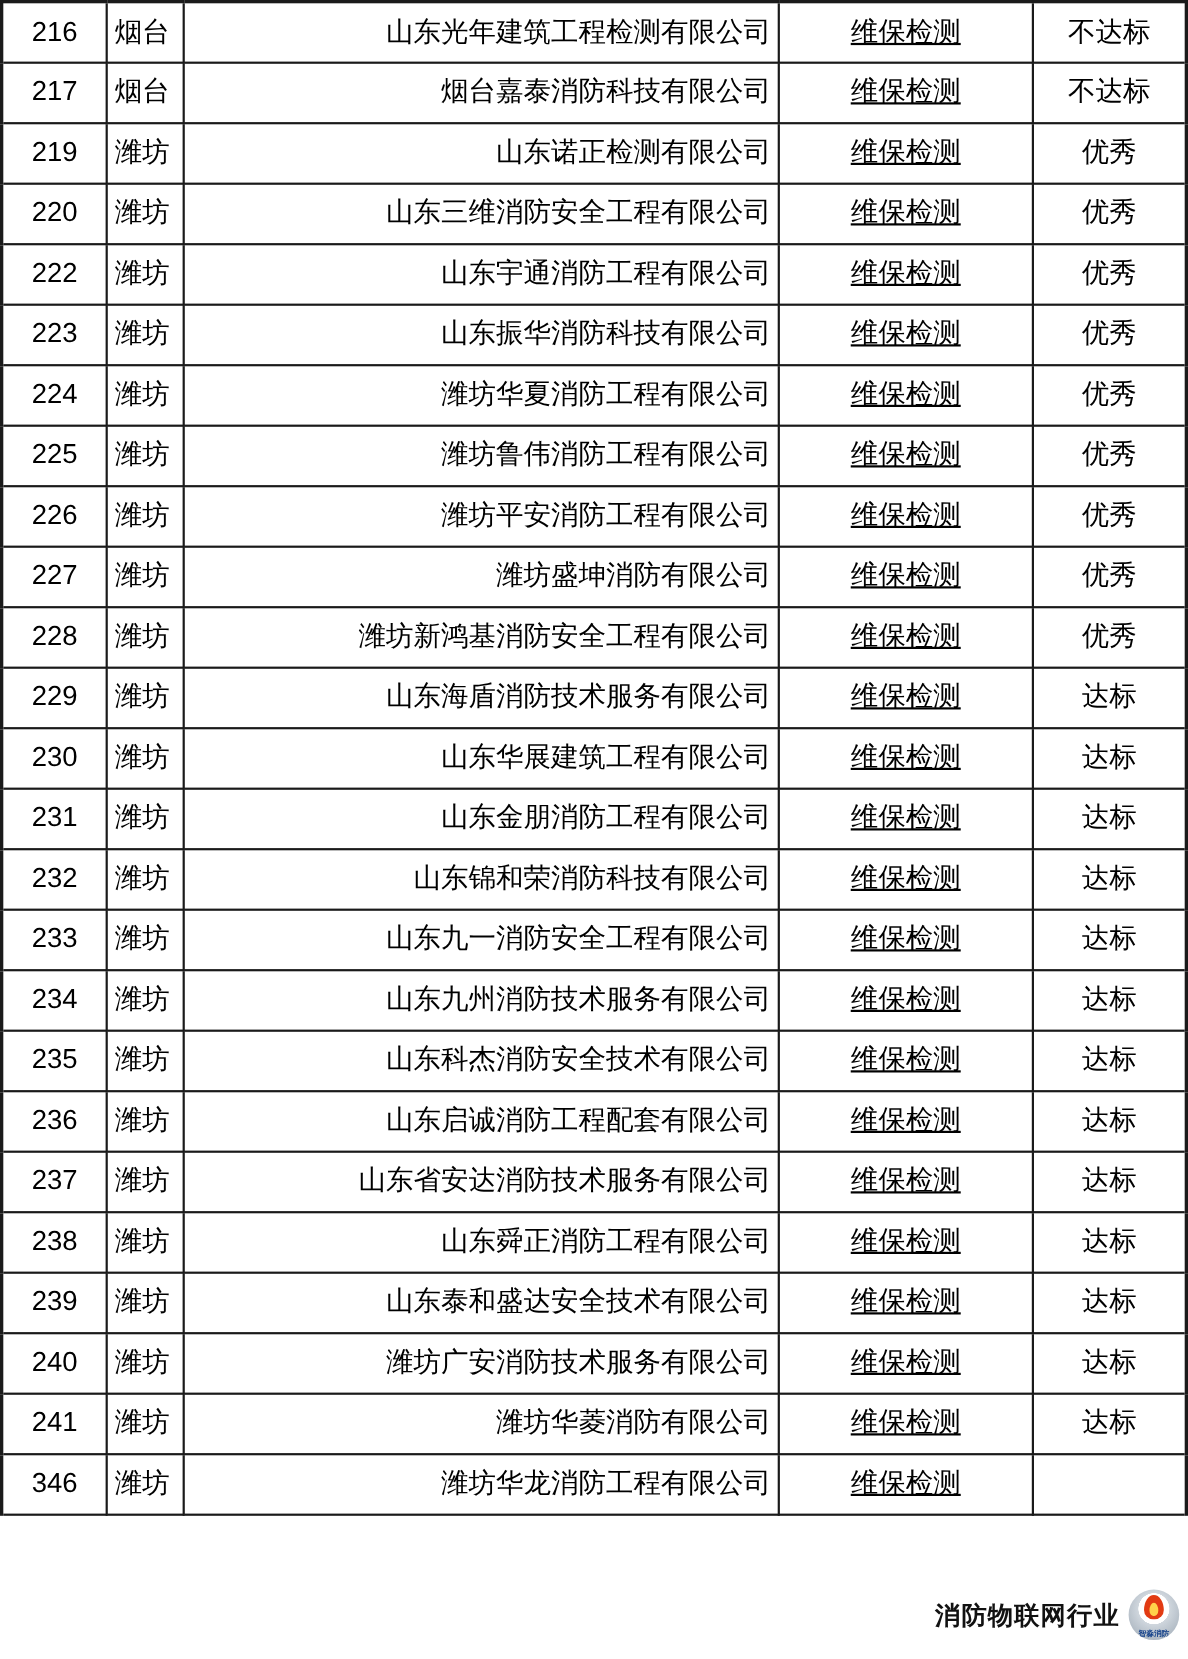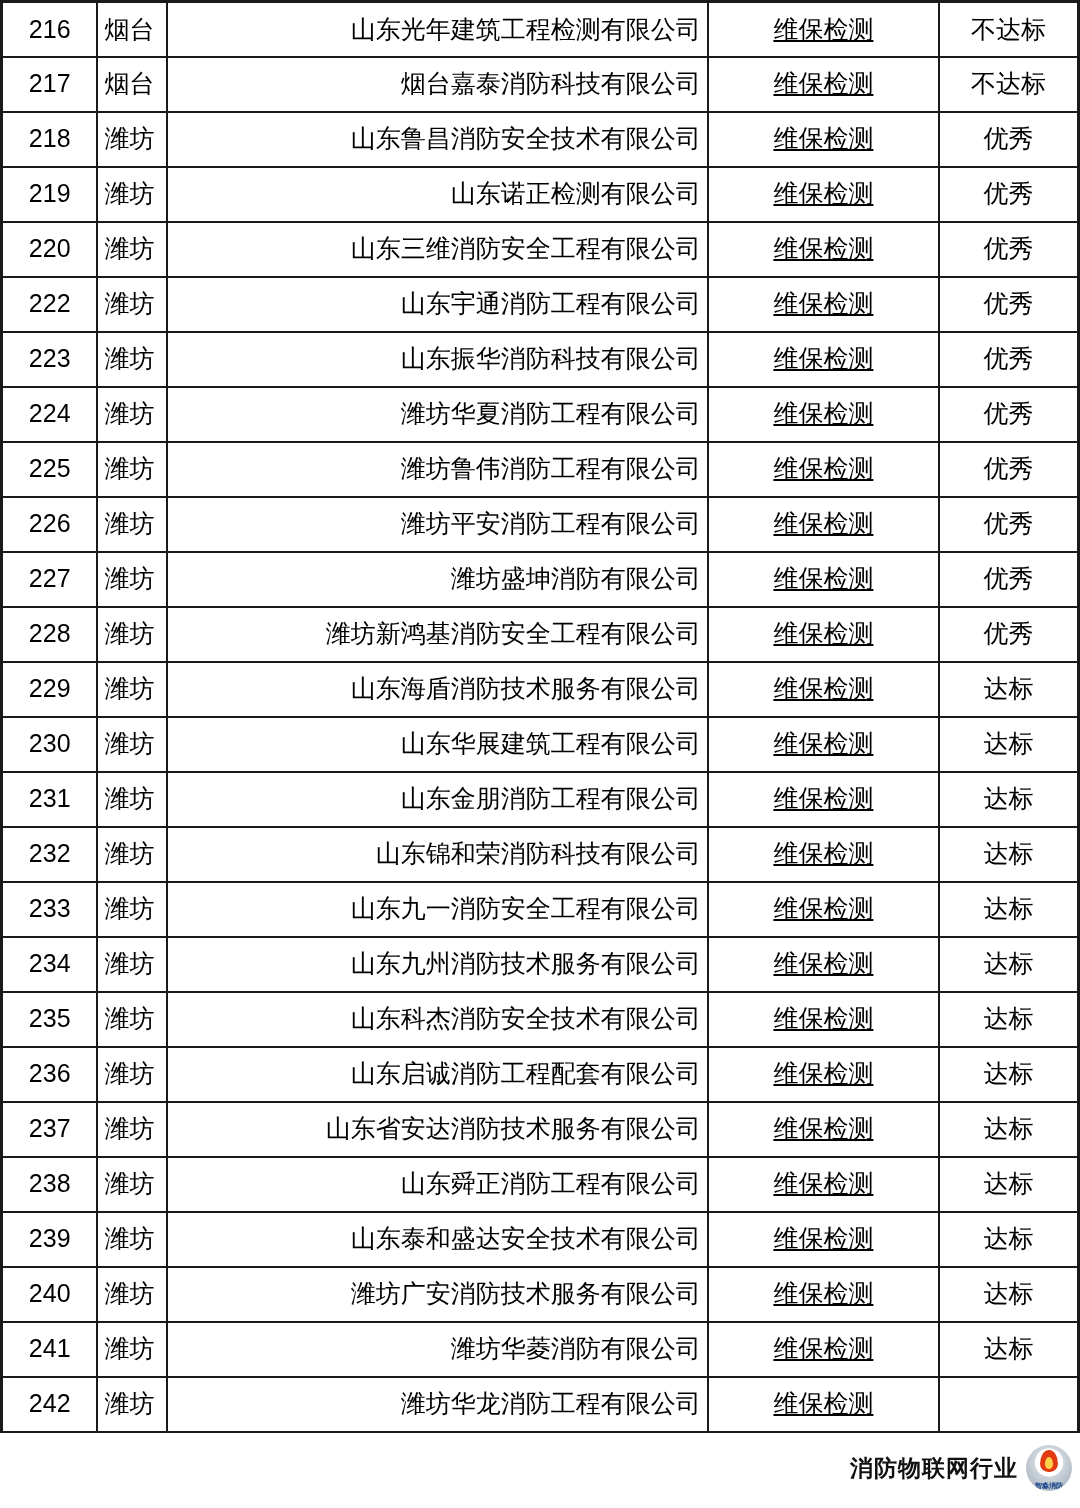--- a/index.html
+++ b/index.html
@@ -133,27 +133,20 @@
         <td class="col-grade">不达标</td>
       </tr>
       <tr>
         <td class="col-idx">217</td>
         <td class="col-city">烟台</td>
         <td class="col-name">烟台嘉泰消防科技有限公司</td>
         <td class="col-type">维保检测</td>
         <td class="col-grade">不达标</td>
       </tr>
       <tr>
-        <td class="col-idx">218</td>
-        <td class="col-city">潍坊</td>
-        <td class="col-name">山东鲁昌消防安全技术有限公司</td>
-        <td class="col-type">维保检测</td>
-        <td class="col-grade">优秀</td>
-      </tr>
-      <tr>
         <td class="col-idx">219</td>
         <td class="col-city">潍坊</td>
         <td class="col-name">山东诺正检测有限公司</td>
         <td class="col-type">维保检测</td>
         <td class="col-grade">优秀</td>
       </tr>
       <tr>
         <td class="col-idx">220</td>
         <td class="col-city">潍坊</td>
         <td class="col-name">山东三维消防安全工程有限公司</td>
@@ -294,21 +287,21 @@
         <td class="col-grade">达标</td>
       </tr>
       <tr>
         <td class="col-idx">241</td>
         <td class="col-city">潍坊</td>
         <td class="col-name">潍坊华菱消防有限公司</td>
         <td class="col-type">维保检测</td>
         <td class="col-grade">达标</td>
       </tr>
       <tr>
-        <td class="col-idx">242</td>
+        <td class="col-idx">346</td>
         <td class="col-city">潍坊</td>
         <td class="col-name">潍坊华龙消防工程有限公司</td>
         <td class="col-type">维保检测</td>
         <td class="col-grade"></td>
       </tr>
     </tbody>
 </table>
 
 <div class="watermark">
   <span class="wm-text">消防物联网行业</span>

